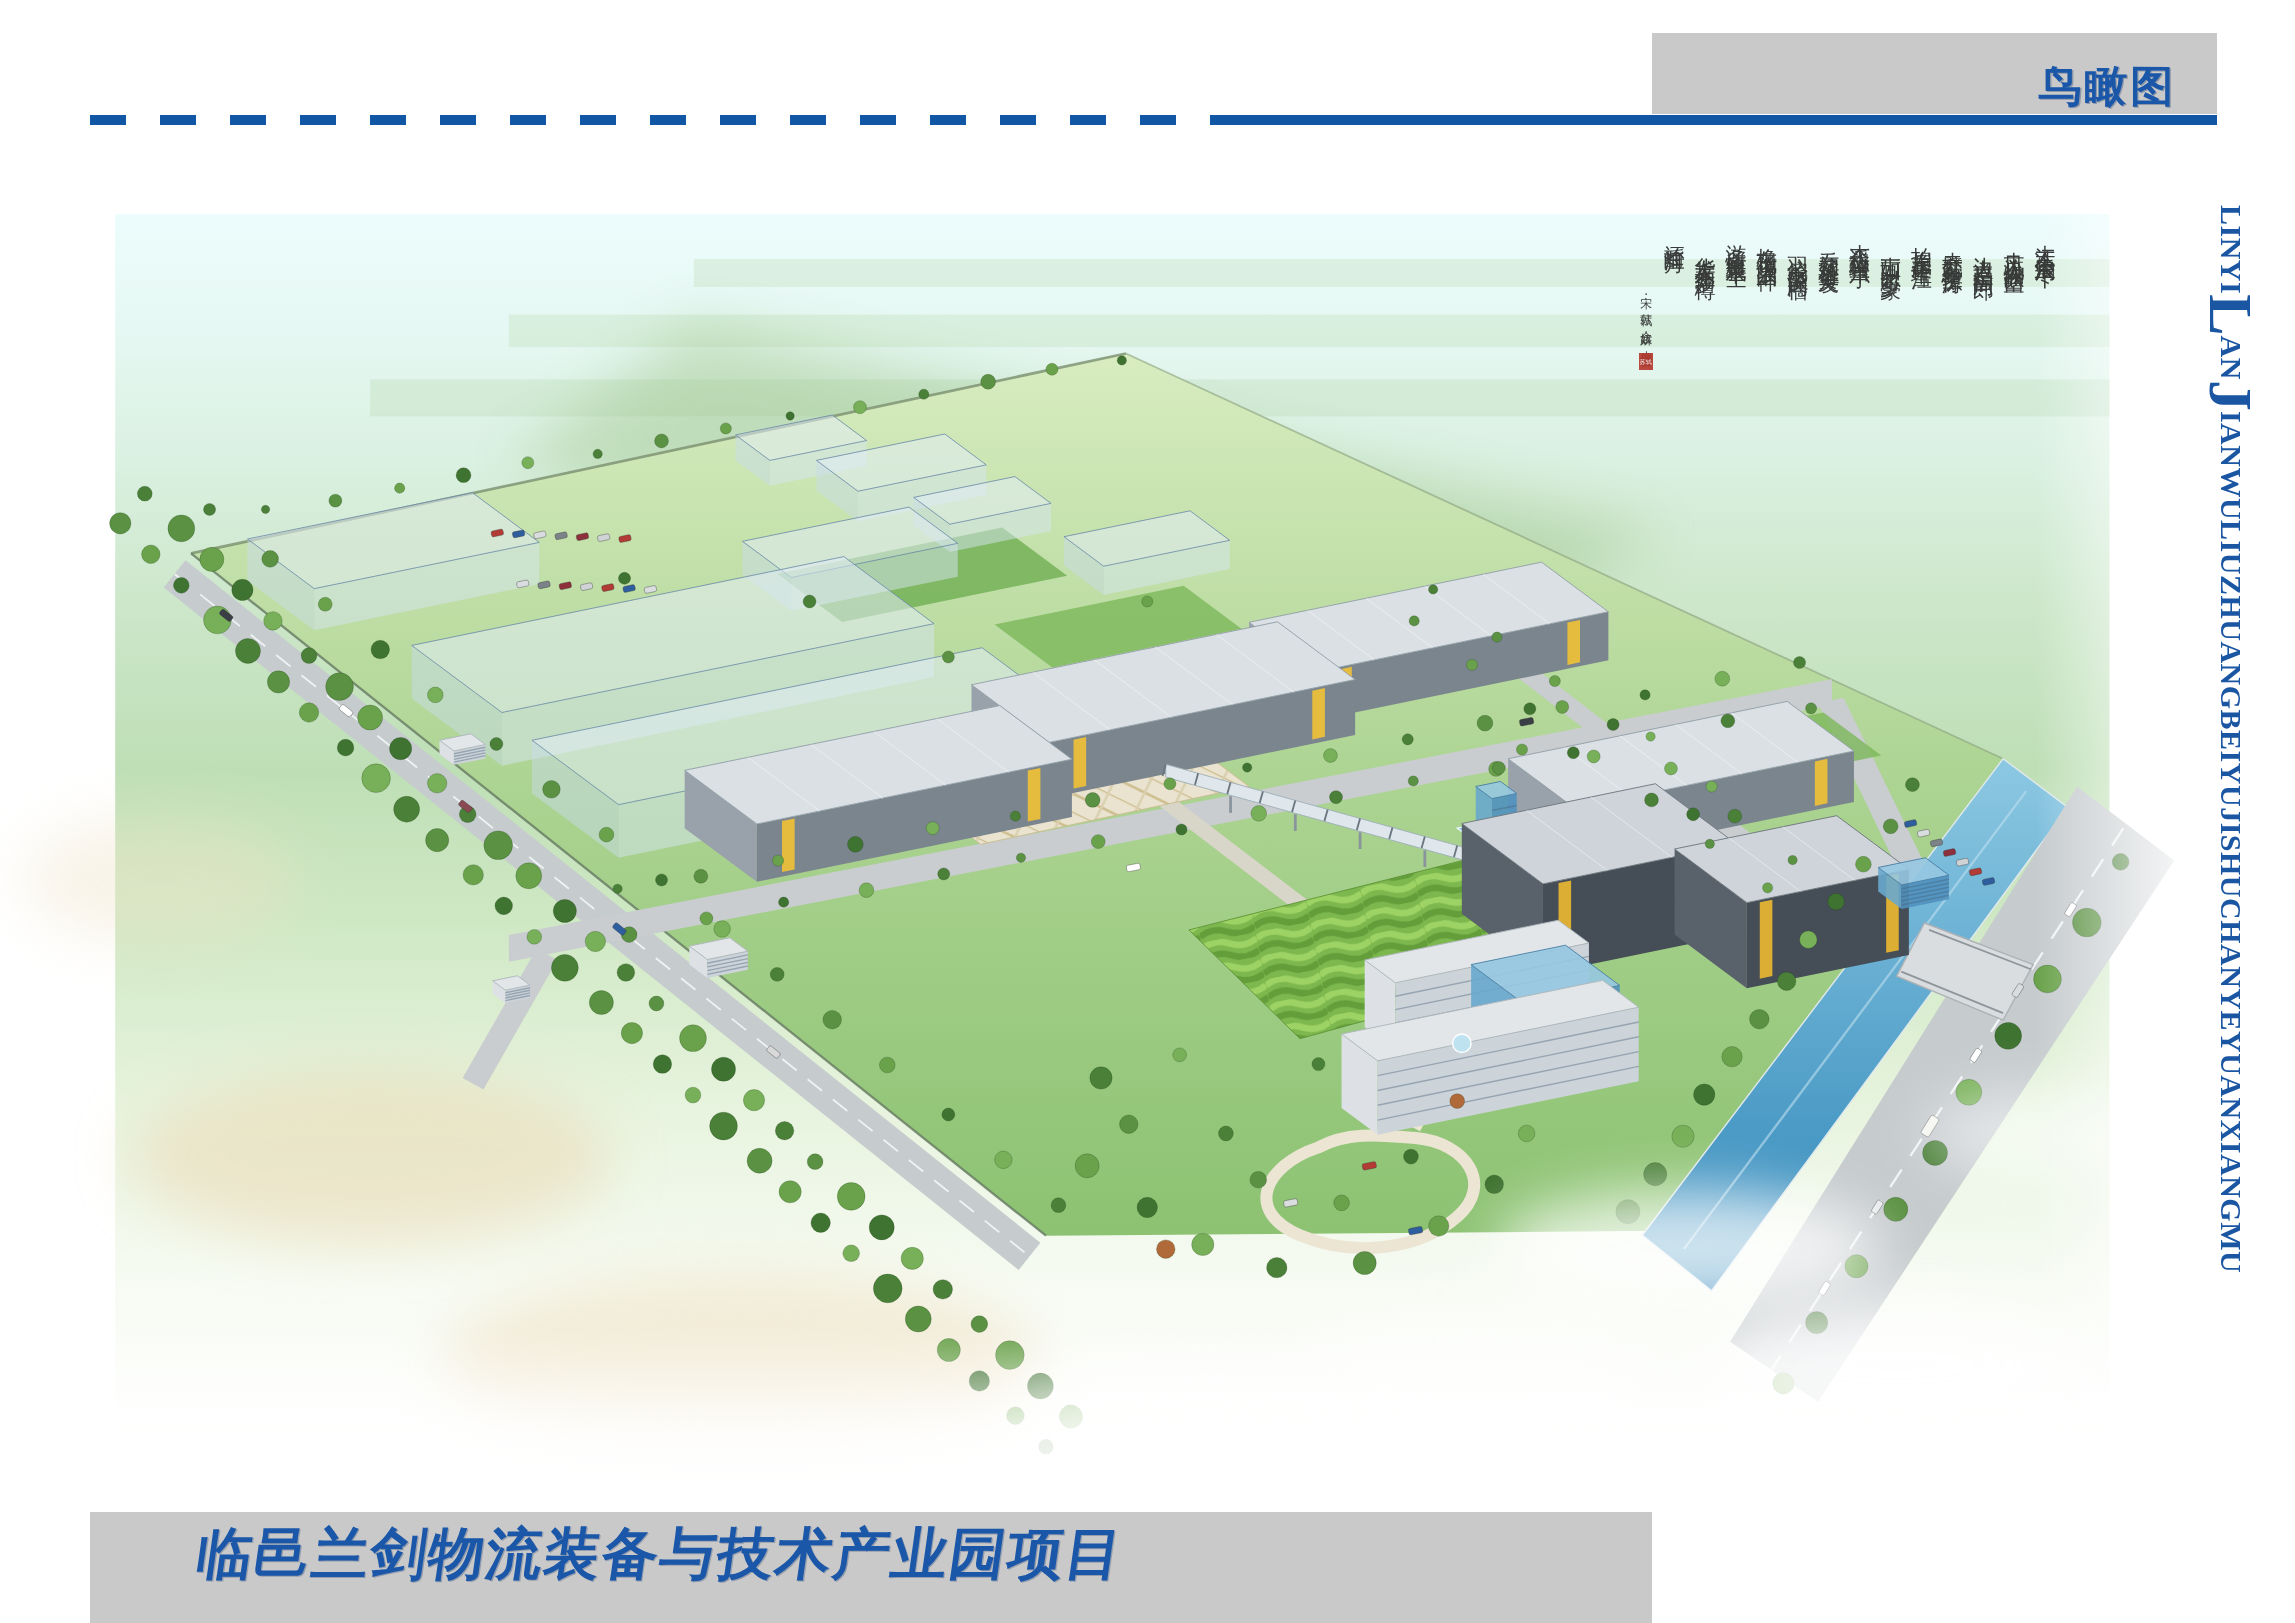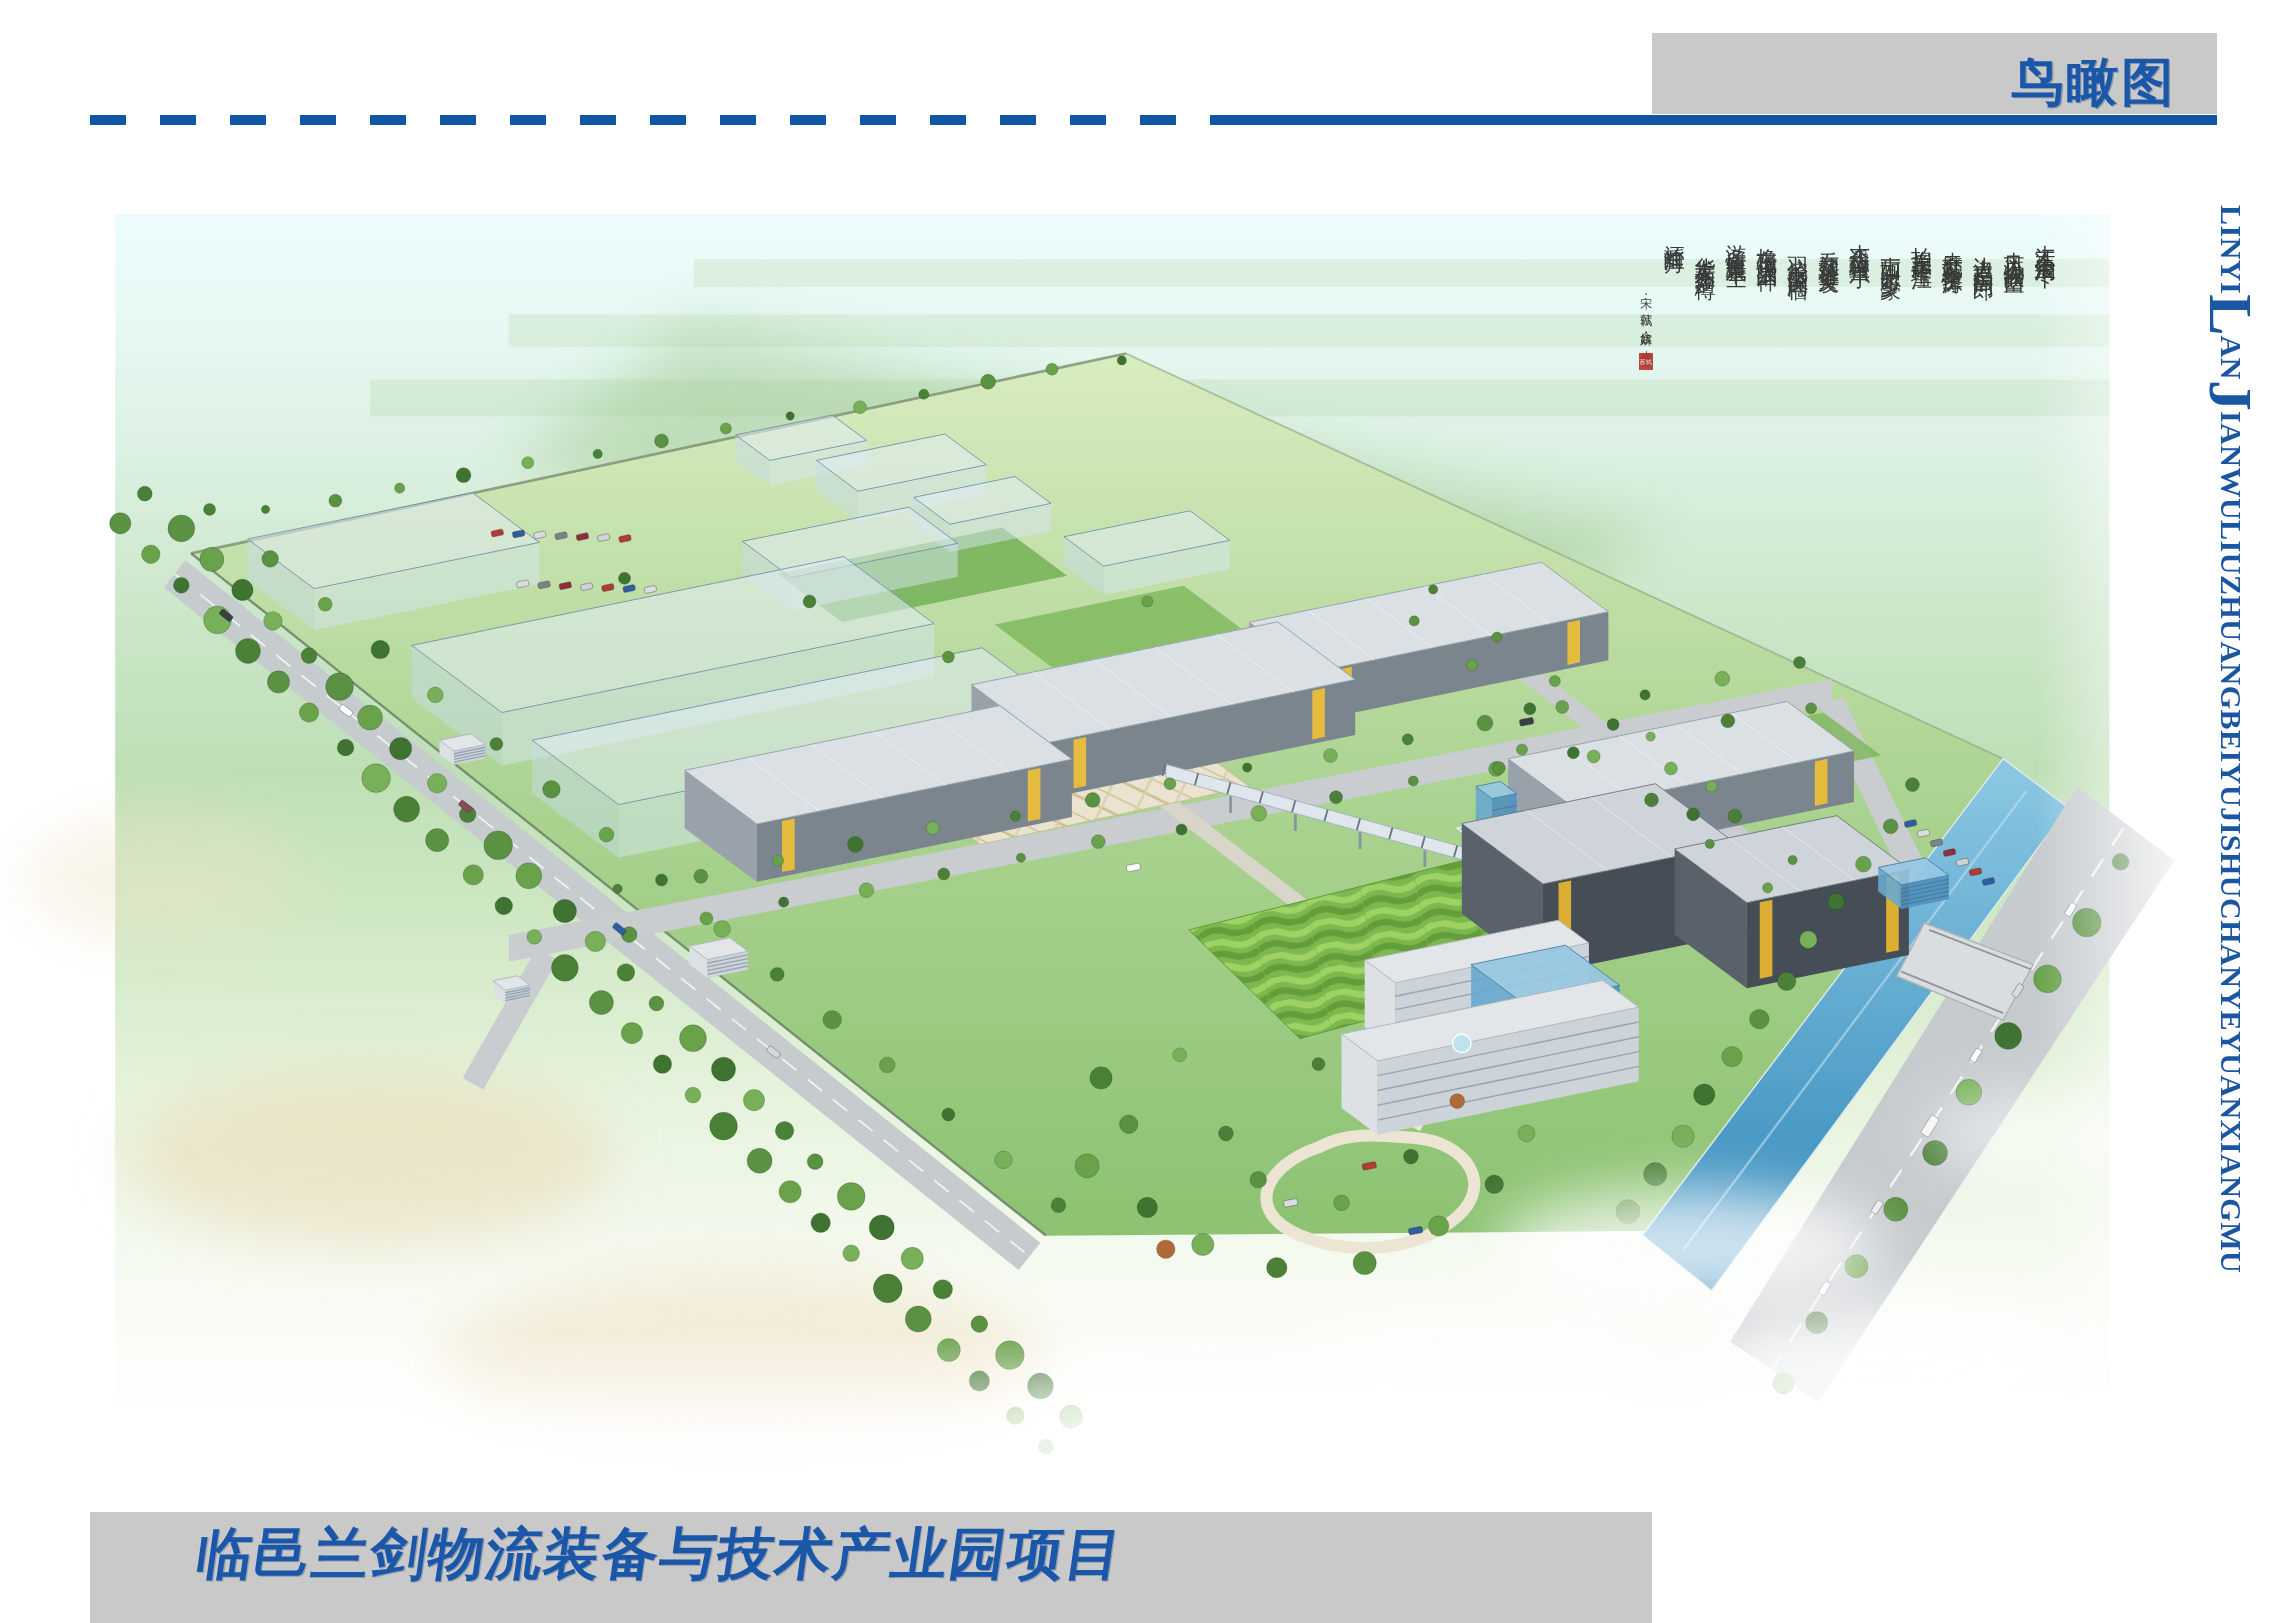--- a/index.html
+++ b/index.html
@@ -5,21 +5,21 @@
   html,body{margin:0;padding:0;background:#ffffff;}
   body{width:2295px;height:1623px;position:relative;overflow:hidden;
        font-family:"Liberation Sans",sans-serif;}
   
   .dash-line{position:absolute;left:90px;top:115px;width:1123px;height:10.2px;z-index:3;
     background:repeating-linear-gradient(to right,#1157a6 0 36px,transparent 36px 70px);}
   .solid-line{position:absolute;left:1213px;top:115px;width:1004px;height:10.2px;background:#1157a6;z-index:3;}
   .header-box{position:absolute;left:1652px;top:33px;width:565px;height:81px;background:#c9c9c9;
     display:flex;align-items:flex-end;justify-content:flex-end;box-sizing:border-box;
     padding:0 41px 6.5px 0;z-index:3;}
-  .header-label{font-size:52px;font-weight:bold;color:#1b57a9;letter-spacing:2.8px;line-height:1;
+  .header-label{font-size:43px;font-weight:bold;color:#1b57a9;letter-spacing:2.8px;line-height:1;
     text-shadow:1.4px 1.4px 0 rgba(30,60,110,0.35);white-space:nowrap;}
   
   .bottom-bar{position:absolute;left:90px;top:1512px;width:1562px;height:112px;background:#c9c9c9;z-index:3;}
   .bottom-title{position:absolute;left:107px;top:14px;font-size:56px;font-weight:bold;color:#1b57a9;
     letter-spacing:1.9px;line-height:1;white-space:nowrap;transform:skewX(-8deg);
     text-shadow:1.4px 1.4px 0 rgba(30,60,110,0.3);}
   
   .side-text{position:absolute;left:2260px;top:205px;width:1291px;height:57px;
     transform:rotate(90deg);transform-origin:0 0;display:flex;align-items:center;
     font-family:"Liberation Serif",serif;color:#1b56a2;white-space:nowrap;z-index:3;}

